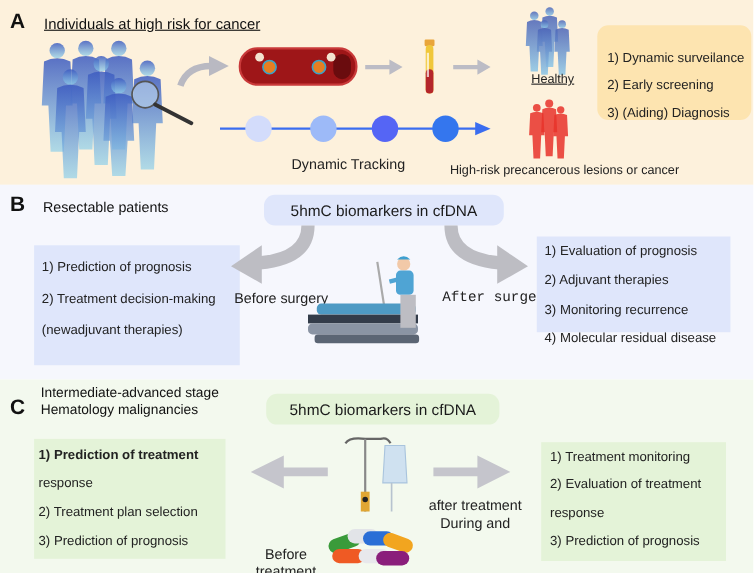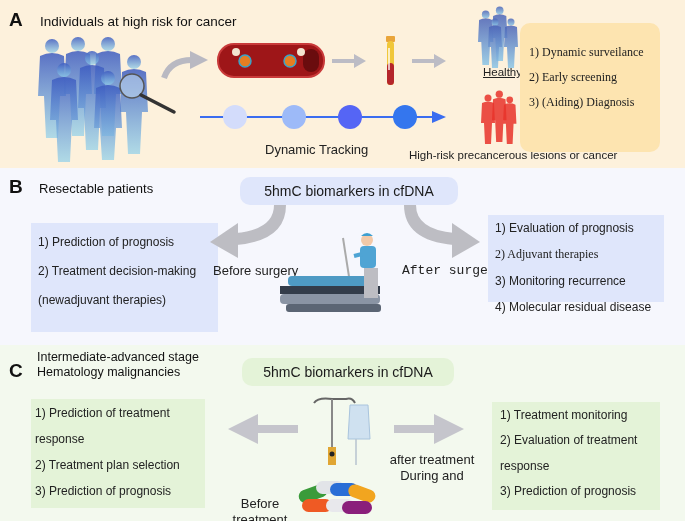--- a/index.html
+++ b/index.html
@@ -15,21 +15,21 @@
   .item { font-size: 12px; color: #222; white-space: nowrap; }
   .label { font-size: 12.5px; color: #222; white-space: nowrap; }
   .center { text-align: center; border-radius: 10px; }
   svg { position: absolute; overflow: visible; }
 </style>
 </head>
 <body>
 
 <div id="panel-a" class="panel">
   <div class="abs letter" style="left:9px;top:9px;">A</div>
-  <div class="abs title" style="left:40px;top:14px;">Individuals at high risk for cancer</div>
+  <div class="abs title" style="left:40px;top:14px;text-decoration:underline;">Individuals at high risk for cancer</div>
 
   <svg style="left:30px;top:36px;" width="150" height="128">
     <defs>
       <linearGradient id="crowdg" x1="0" y1="0" x2="0" y2="1">
         <stop offset="0" stop-color="#3d5bc0" stop-opacity="0.85"></stop>
         <stop offset="1" stop-color="#8fd0ea" stop-opacity="0.7"></stop>
       </linearGradient>
     </defs>
     <g fill="url(#crowdg)">
       <g transform="translate(8,2)">
@@ -146,21 +146,21 @@
           <path d="M2 18 Q14 12 26 18 L28 58 L22 58 L20 100 L8 100 L6 58 L0 58 Z"></path>
         </g>
       <g transform="translate(22,6) scale(0.48)">
           <circle cx="14" cy="8" r="7"></circle>
           <path d="M2 18 Q14 12 26 18 L28 58 L22 58 L20 100 L8 100 L6 58 L0 58 Z"></path>
         </g>
     </g>
   </svg>
   <div class="abs label" style="left:409px;top:149px;font-size:11.5px;">High-risk precancerous lesions or cancer</div>
 
-  <div class="abs" style="left:520px;top:23px;width:140px;height:129px;background:#fde4b0;border-radius:10px;font-family:Liberation Serif, serif;">
+  <div class="abs" style="left:543px;top:23px;width:140px;height:86px;background:#fde4b0;border-radius:10px;">
     <div class="abs item" style="left:9px;top:22px;font-size:12px;">1) Dynamic surveilance</div>
     <div class="abs item" style="left:9px;top:47px;font-size:12px;">2) Early screening</div>
     <div class="abs item" style="left:9px;top:72px;font-size:12px;">3) (Aiding) Diagnosis</div>
   </div>
 </div>
 
 <div id="panel-b" class="panel">
   <div class="abs letter" style="left:9px;top:8px;">B</div>
   <div class="abs title" style="left:39px;top:13px;font-size:13px;">Resectable patients</div>
 
@@ -194,39 +194,39 @@
     <rect x="6" y="76" width="95" height="8" rx="3" fill="#5b6574"></rect>
     <circle cx="87" cy="12" r="6" fill="#f2c9a8"></circle>
     <path d="M81 8 Q87 2 93 8 Z" fill="#3e9fd0"></path>
     <rect x="80" y="18" width="16" height="22" rx="4" fill="#4fa4d4"></rect>
     <rect x="84" y="40" width="14" height="30" fill="#bdbdc3"></rect>
     <line x1="74" y1="28" x2="82" y2="26" stroke="#4fa4d4" stroke-width="4"></line>
   </svg>
 
   <div class="abs" style="left:488px;top:47px;width:176px;height:87px;background:#dfe6fb;">
     <div class="abs item" style="left:7px;top:6px;">1) Evaluation of prognosis</div>
-    <div class="abs item" style="left:7px;top:32px;font-family:Liberation Serif, serif;">2) Adjuvant therapies</div>
+    <div class="abs item" style="left:7px;top:32px;">2) Adjuvant therapies</div>
     <div class="abs item" style="left:7px;top:59px;">3) Monitoring recurrence</div>
     <div class="abs item" style="left:7px;top:85px;">4) Molecular residual disease</div>
   </div>
 </div>
 
 <div id="panel-c" class="panel">
   <div class="abs letter" style="left:9px;top:15px;">C</div>
   <div class="abs title" style="left:37px;top:5px;font-size:12.5px;line-height:15px;">
     <div>Intermediate-advanced stage</div>
     <div>Hematology malignancies</div>
   </div>
 
   <div class="abs center" style="left:242px;top:13px;width:212px;height:28px;background:#e4f3d8;line-height:28px;font-size:14px;">
     <span>5hmC biomarkers in cfDNA</span>
   </div>
 
   <div class="abs" style="left:31px;top:54px;width:174px;height:109px;background:#e4f3d8;">
-    <div class="abs item" style="left:4px;top:7px;">1) Prediction of treatment</div>
+    <div class="abs item" style="left:4px;top:7px;font-weight:bold;">1) Prediction of treatment</div>
     <div class="abs item" style="left:4px;top:33px;">response</div>
     <div class="abs item" style="left:4px;top:59px;">2) Treatment plan selection</div>
     <div class="abs item" style="left:4px;top:85px;">3) Prediction of prognosis</div>
   </div>
 
   <svg style="left:228px;top:68px;" width="72" height="32">
     <path d="M70 12 L30 12 L30 1 L0 16 L30 31 L30 20 L70 20 Z" fill="#c5c5cc"></path>
   </svg>
   <svg style="left:394px;top:68px;" width="72" height="32">
     <path d="M0 12 L40 12 L40 1 L70 16 L40 31 L40 20 L0 20 Z" fill="#c5c5cc"></path>

